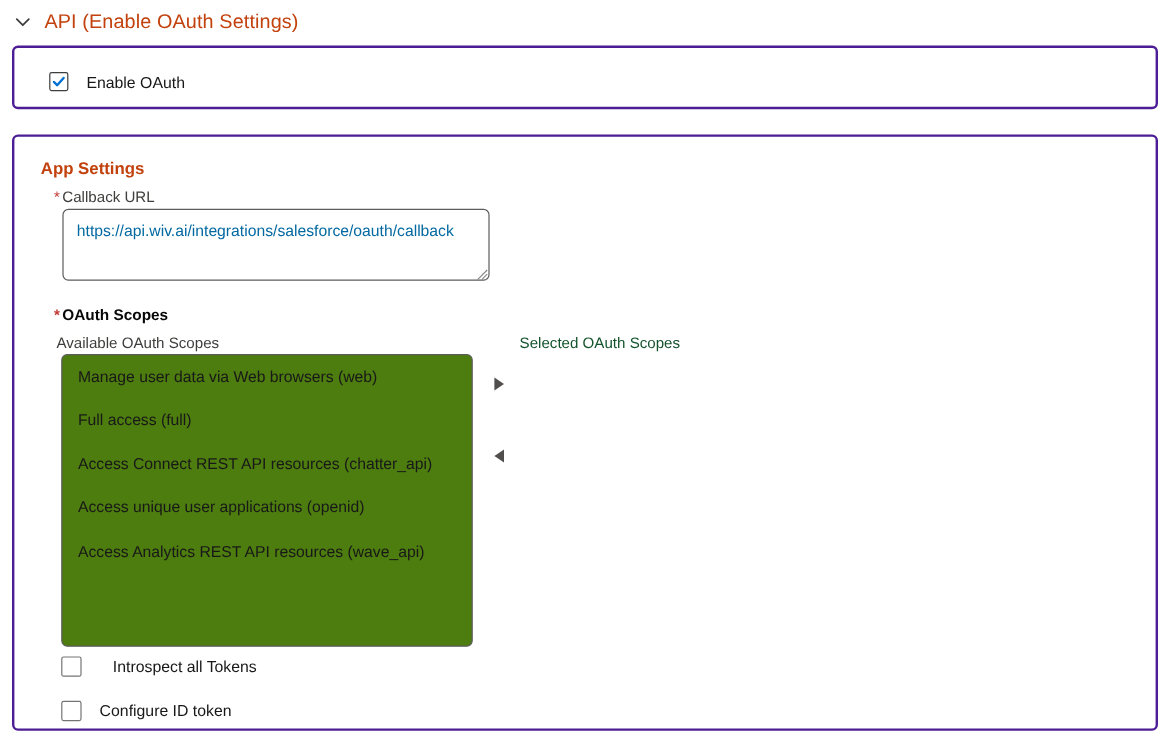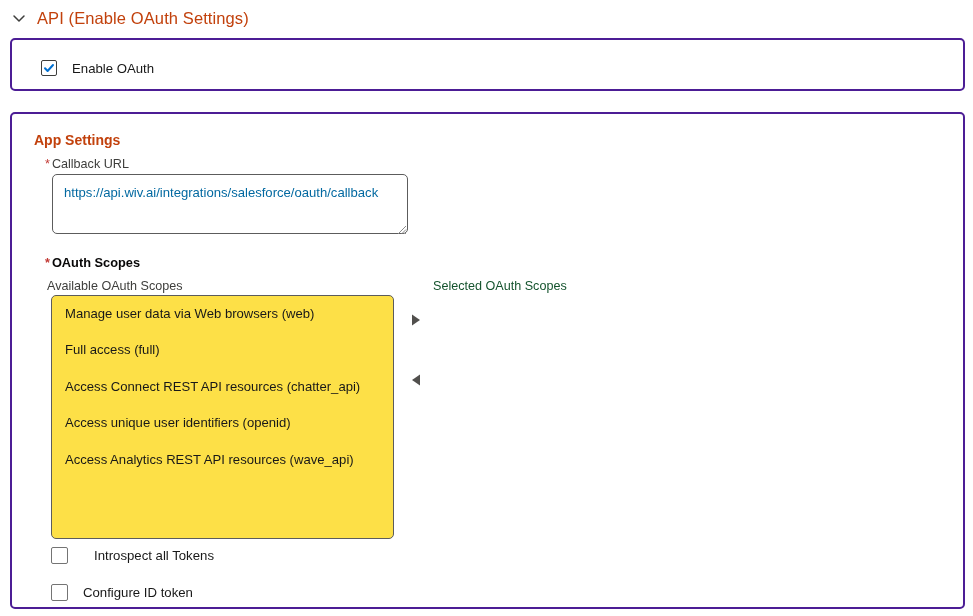--- a/index.html
+++ b/index.html
@@ -148,21 +148,21 @@
   }
 
   .lbl-available { left: 35px; top: 165px; font-size: 12.6px; color: #3e3e3c; }
   .lbl-selected  { left: 421px; top: 165px; font-size: 12.6px; color: #14532d; }
 
   
   .listbox {
     position: absolute;
     border: 1px solid #5c5c5c;
     border-radius: 5px;
-    background: #fde047;
+    background: #4d7c0f;
     overflow: hidden;
   }
   .listbox-available {
     left: 39px;
     top: 181px;
     width: 343px;
     height: 244px;
   }
   .listbox-selected {
     left: 422px;
@@ -252,21 +252,21 @@
     <span class="req-star">*</span><span>OAuth Scopes</span>
   </div>
 
   <div class="field-label lbl-available">Available OAuth Scopes</div>
   <div class="field-label lbl-selected">Selected OAuth Scopes</div>
 
   <div class="listbox listbox-available">
     <div class="list-option">Manage user data via Web browsers (web)</div>
     <div class="list-option">Full access (full)</div>
     <div class="list-option">Access Connect REST API resources (chatter_api)</div>
-    <div class="list-option">Access unique user identifiers (openid)</div>
+    <div class="list-option">Access unique user applications (openid)</div>
     <div class="list-option">Access Analytics REST API resources (wave_api)</div>
   </div>
 
   <button class="transfer-btn btn-move-right">
     <svg width="16" height="16" viewBox="0 0 16 16">
       <polygon points="4,2.5 12,8 4,13.5" fill="#514f4d"></polygon>
     </svg>
   </button>
   <button class="transfer-btn btn-move-left">
     <svg width="16" height="16" viewBox="0 0 16 16">

